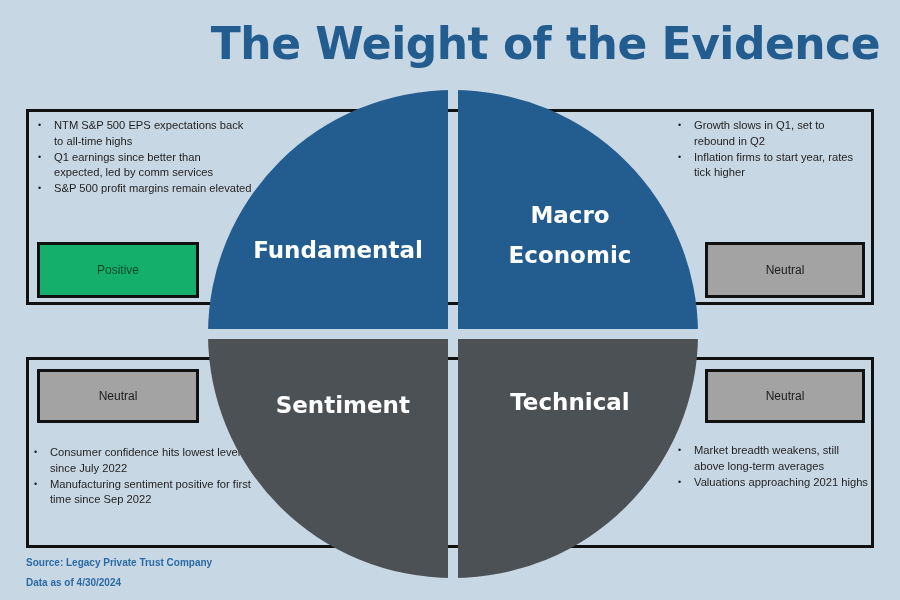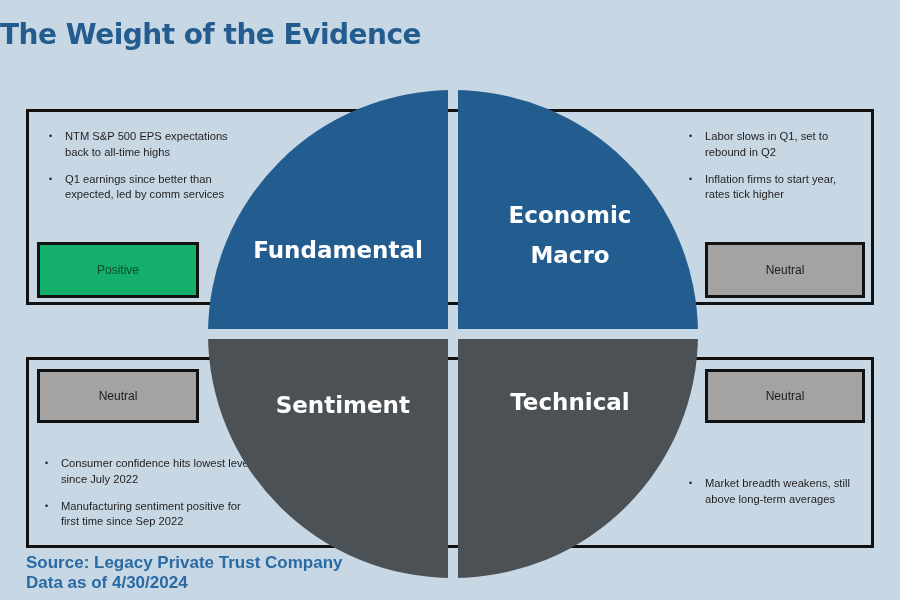--- a/index.html
+++ b/index.html
@@ -2,45 +2,45 @@
 <html><head>
 <meta charset="utf-8">
 <style>
   html, body { margin: 0; padding: 0; }
   body {
     width: 900px; height: 600px; position: relative; overflow: hidden;
     background: #c8d7e4;
     font-family: "Liberation Sans", "DejaVu Sans", sans-serif;
   }
   .title {
-    position: absolute; left: 0; top: 18px; width: 880px; text-align: left;
+    position: absolute; left: 0; top: 18px; width: 880px; text-align: right;
     font-family: "DejaVu Sans", sans-serif; font-weight: bold;
-    font-size: 28px; color: #235d8f; letter-spacing: -0.5px;
+    font-size: 44px; color: #235d8f; letter-spacing: -0.5px;
   }
   .panel {
     position: absolute; border: 3px solid #111; box-sizing: border-box;
     background: #c8d7e4;
   }
   #panel-tl { left: 26px; top: 109px; width: 440px; height: 196px; }
   #panel-tr { left: 440px; top: 109px; width: 434px; height: 196px; }
   #panel-bl { left: 26px; top: 357px; width: 440px; height: 191px; }
   #panel-br { left: 440px; top: 357px; width: 434px; height: 191px; }
 
   .bullets {
     position: absolute; margin: 0; padding: 0; list-style: none;
     font-size: 11.2px; line-height: 15.8px; color: #1f1f1f;
   }
-  .bullets li { position: relative; padding-left: 22px; margin: 11px; }
+  .bullets li { position: relative; padding-left: 22px; margin: 0; }
   .bullets li::before {
     content: "\2022"; position: absolute; left: 6px; top: 0; font-size: 9px;
   }
   #bul-tl { left: 32px; top: 118px; width: 220px; }
   #bul-tr { left: 672px; top: 118px; width: 196px; }
   #bul-bl { left: 28px; top: 445px; width: 240px; }
-  #bul-br { left: 672px; top: 465px; width: 196px; }
+  #bul-br { left: 672px; top: 443px; width: 196px; }
 
   .status {
     position: absolute; border: 3px solid #111; box-sizing: border-box;
     display: flex; align-items: center; justify-content: center;
     font-size: 12px; color: #1c1c1c;
   }
   .status.positive { background: #14b06b; color: #0f4a2b; }
   .status.neutral { background: #a3a3a3; }
   #status-tl { left: 37px; top: 242px; width: 162px; height: 56px; }
   #status-tr { left: 705px; top: 242px; width: 160px; height: 56px; }
@@ -56,47 +56,49 @@
     font-family: "DejaVu Sans", sans-serif; font-size: 23px; text-align: center;
     line-height: 40px;
   }
   #lbl-fund { left: 253px; top: 230px; width: 170px; }
   #lbl-macro { left: 500px; top: 195px; width: 140px; }
   #lbl-sent { left: 270px; top: 385px; width: 140px; text-align: right; }
   #lbl-tech { left: 500px; top: 382px; width: 140px; }
 
   .source {
     position: absolute; left: 26px; top: 553px;
-    font-size: 17px; font-weight: bold; color: #2a6aa3; line-height: 20px;
+    font-size: 10px; font-weight: bold; color: #2a6aa3; line-height: 20px;
   }
 </style>
 </head>
 <body>
 
 <div class="title">The Weight of the Evidence</div>
 
 <div class="panel" id="panel-tl"></div>
 <div class="panel" id="panel-tr"></div>
 <div class="panel" id="panel-bl"></div>
 <div class="panel" id="panel-br"></div>
 
 <ul class="bullets" id="bul-tl">
   <li>NTM S&amp;P 500 EPS expectations back to all-time highs</li>
   <li>Q1 earnings since better than expected, led by comm services</li>
+  <li>S&amp;P 500 profit margins remain elevated</li>
 </ul>
 <ul class="bullets" id="bul-tr">
-  <li>Labor slows in Q1, set to rebound in Q2</li>
+  <li>Growth slows in Q1, set to rebound in Q2</li>
   <li>Inflation firms to start year, rates tick higher</li>
 </ul>
 <ul class="bullets" id="bul-bl">
   <li>Consumer confidence hits lowest level since July 2022</li>
   <li>Manufacturing sentiment positive for first time since Sep 2022</li>
 </ul>
 <ul class="bullets" id="bul-br">
   <li>Market breadth weakens, still above long-term averages</li>
+  <li>Valuations approaching 2021 highs</li>
 </ul>
 
 <div class="status positive" id="status-tl">Positive</div>
 <div class="status neutral" id="status-tr">Neutral</div>
 <div class="status neutral" id="status-bl">Neutral</div>
 <div class="status neutral" id="status-br">Neutral</div>
 
 <div class="circle-wrap">
   <svg width="490" height="488" viewBox="0 0 490 488">
     <defs>
@@ -108,22 +110,22 @@
       <rect x="0" y="0" width="240" height="239" fill="#235d8f"></rect>
       <rect x="250" y="0" width="240" height="239" fill="#235d8f"></rect>
       <rect x="0" y="249" width="240" height="239" fill="#4c5155"></rect>
       <rect x="250" y="249" width="240" height="239" fill="#4c5155"></rect>
     </g>
   </svg>
 </div>
 
 <div class="qlabel" id="lbl-fund">Fundamental</div>
 <div class="qlabel" id="lbl-macro">
+  <div>Macro</div>
   <div>Economic</div>
-  <div>Macro</div>
 </div>
 <div class="qlabel" id="lbl-sent">Sentiment</div>
 <div class="qlabel" id="lbl-tech">Technical</div>
 
 <div class="source">
   <div>Source: Legacy Private Trust Company</div>
   <div>Data as of 4/30/2024</div>
 </div>
 
 </body></html>

